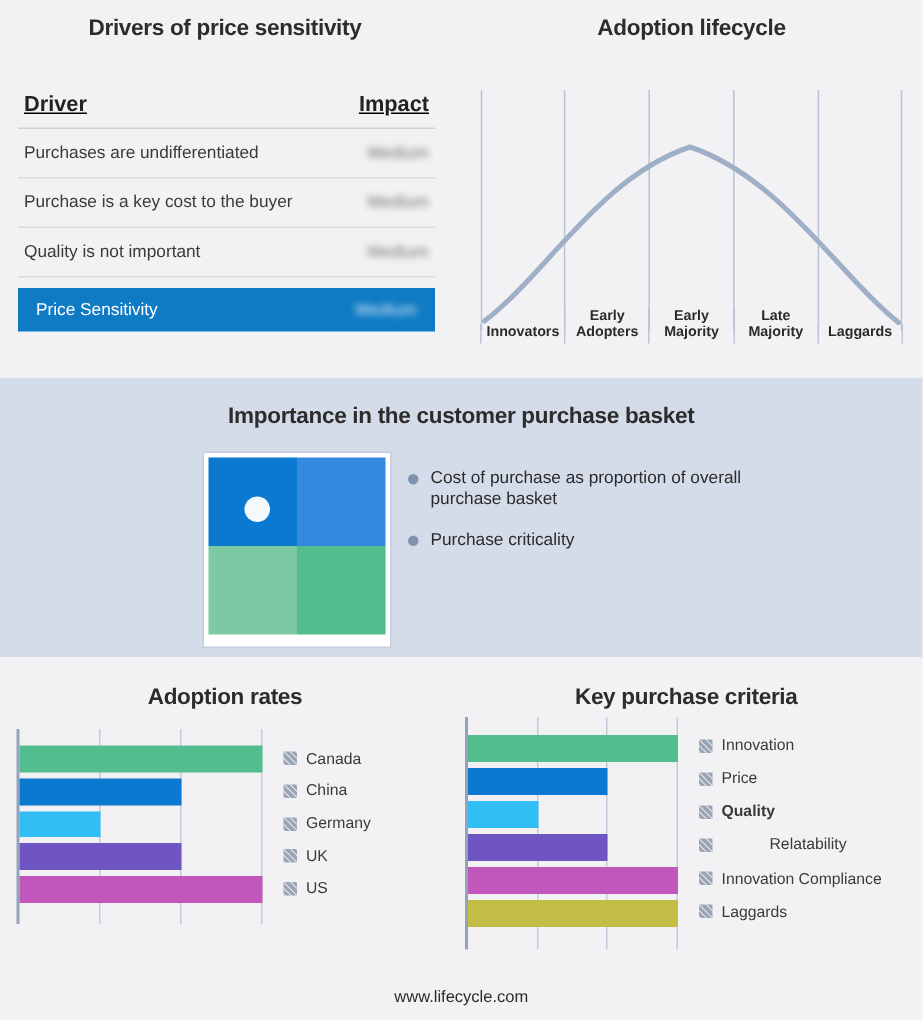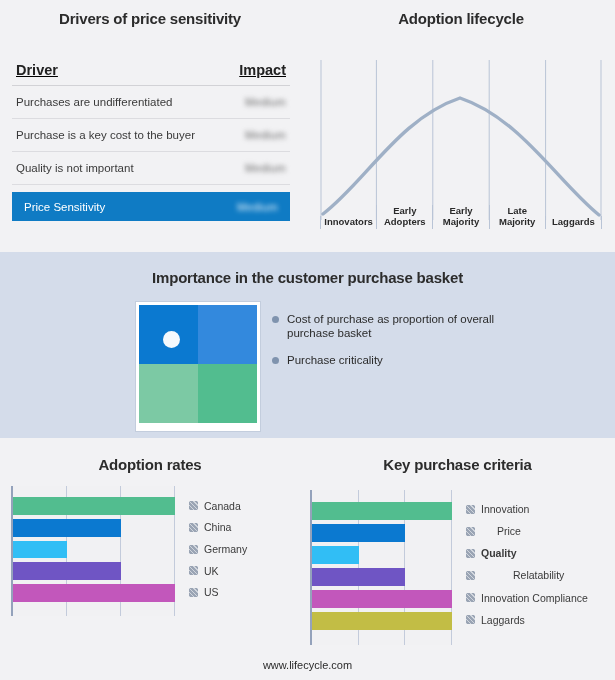--- a/index.html
+++ b/index.html
@@ -278,38 +278,38 @@
           <div class="leg-row" style="height: 21.6667px;">
             <span class="leg-swatch"></span>
             <span class="leg-label">US</span>
           </div>
         </div>
     </div>
   </div>
 
   <div id="criteria-panel">
     <div class="panel-title">Key purchase criteria</div>
-    <div class="bar-area" style="left:10px; top:52px;">
+    <div class="bar-area" style="left:10px; top:40px;">
       <div class="plot" id="plot-1" style="width:140px;height:155px;">
           <div class="gridline" style="left: 45.6667px;"></div>
           <div class="gridline" style="left: 92.3333px;"></div>
           <div class="gridline" style="left: 139px;"></div>
           <div class="bar" title="Innovation" style="top: 11.5143px; height: 18.1571px; width: 140px; background: rgb(82, 189, 143);"></div>
           <div class="bar" title="Price" style="top: 33.6571px; height: 18.1571px; width: 93.3333px; background: rgb(11, 121, 208);"></div>
           <div class="bar" title="Quality" style="top: 55.8px; height: 18.1571px; width: 46.6667px; background: rgb(49, 190, 245);"></div>
           <div class="bar" title="Relatability" style="top: 77.9429px; height: 18.1571px; width: 93.3333px; background: rgb(111, 85, 196);"></div>
           <div class="bar" title="Regulatory Compliance" style="top: 100.086px; height: 18.1571px; width: 140px; background: rgb(194, 87, 187);"></div>
           <div class="bar" title="Service" style="top: 122.229px; height: 18.1571px; width: 140px; background: rgb(194, 189, 69);"></div>
         </div>
       <div class="bar-legend" id="legend-1" style="margin-left:14px;padding-top:8px;">
           <div class="leg-row" style="height: 22.1429px;">
             <span class="leg-swatch"></span>
             <span class="leg-label">Innovation</span>
           </div>
-          <div class="leg-row" style="height: 22.1429px; gap: 16px;">
+          <div class="leg-row" style="height: 22.1429px;">
             <span class="leg-swatch"></span>
             <span class="leg-label">Price</span>
           </div>
           <div class="leg-row" style="height: 22.1429px; font-weight: bold;">
             <span class="leg-swatch"></span>
             <span class="leg-label">Quality</span>
           </div>
           <div class="leg-row" style="height: 22.1429px; gap: 32px;">
             <span class="leg-swatch"></span>
             <span class="leg-label">Relatability</span>

